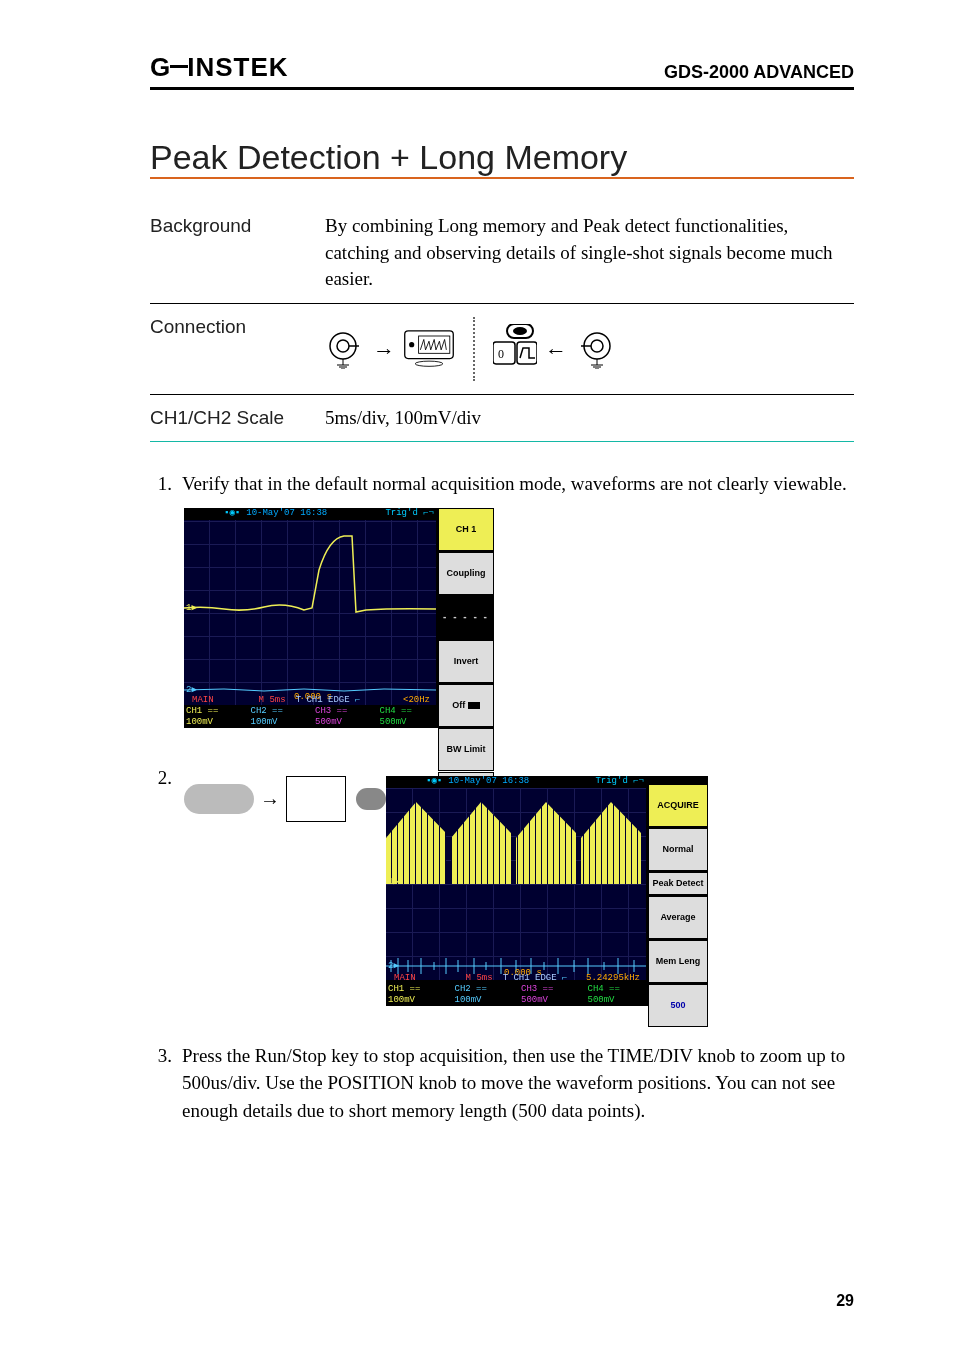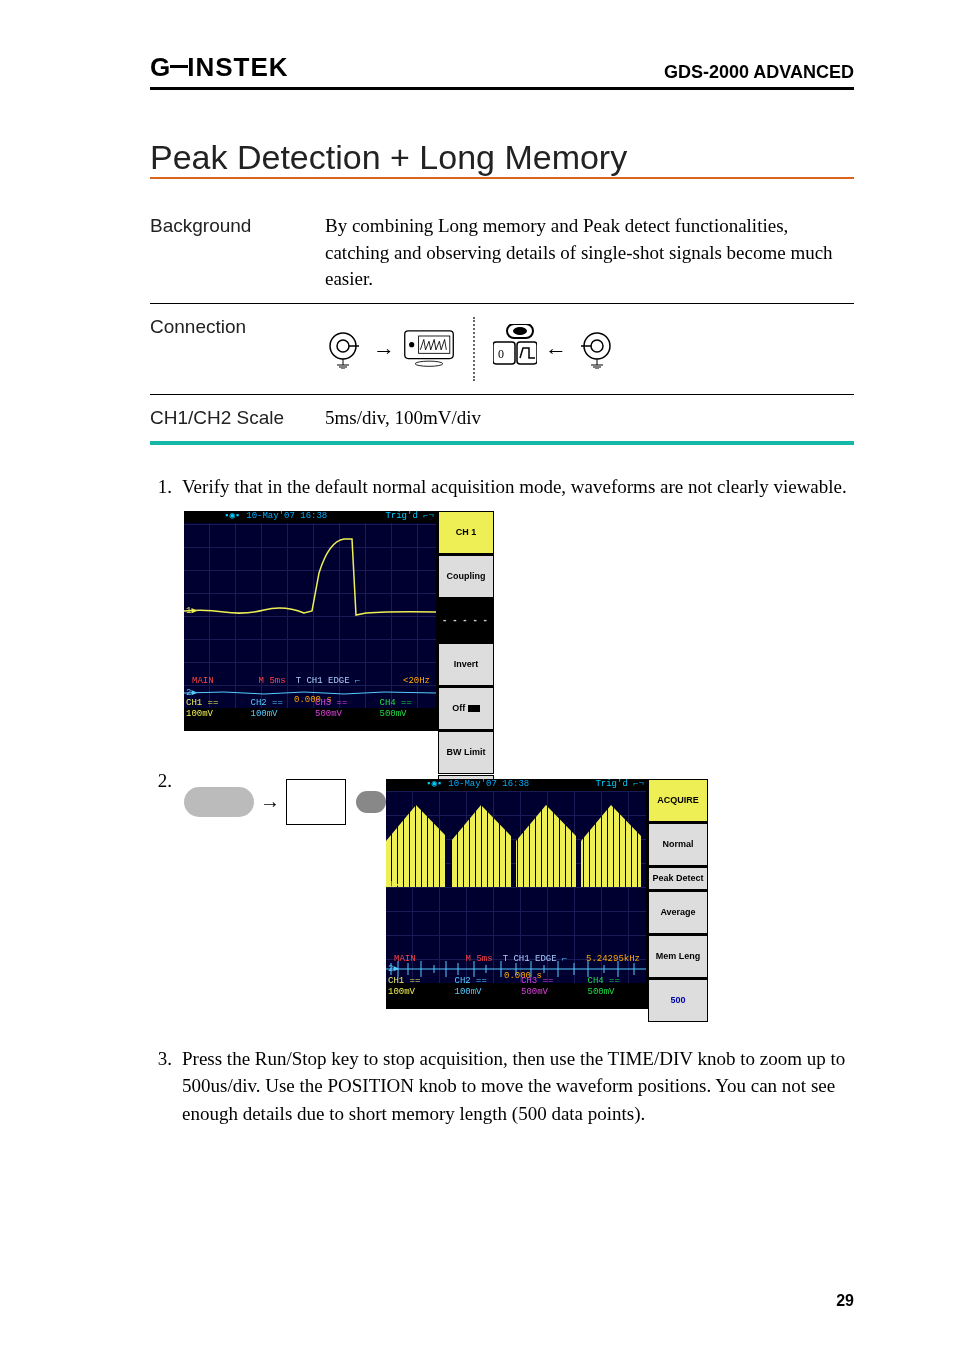--- a/index.html
+++ b/index.html
@@ -60,21 +60,21 @@
   .info-table td {
     vertical-align: top;
     padding: 10px 0;
     font-size: 19px;
     line-height: 1.4;
   }
   .info-table tr {
     border-bottom: 1px solid #000;
   }
   .info-table tr:last-child {
-    border-bottom: 4px solid #14b8a6;
+    border-bottom: 1px solid #14b8a6;
   }
   .info-label {
     width: 175px;
     color: #222;
     font-family: 'Gill Sans', 'Trebuchet MS', sans-serif;
   }
   .connection-diagram {
     display: flex;
     align-items: center;
     gap: 8px;
@@ -182,21 +182,21 @@
     padding-left: 40px;
   }
   .trigd { color: #0cf; margin-left: auto; margin-right: 4px;}
   .scope-bottom {
     position: absolute;
     bottom: 0; left: 0; right: 56px;
     font-size: 9px;
     line-height: 11px;
   }
   .scope-bottom .row1 { display: flex; gap: 10px; padding: 0 8px;}
-  .scope-bottom .row2 { display: flex; gap: 8px; padding: 11px 2px;}
+  .scope-bottom .row2 { display: flex; gap: 8px; padding: 0 2px;}
   .main-label { color: #f44; }
   .m5ms { color: #f44; }
   .trig-info { color: #acf; }
   .freq { color: #fa0; }
   .ch1c { color: #ee5; }
   .ch2c { color: #5cf; }
   .ch3c { color: #d4d; }
   .ch4c { color: #2d4; }
   .waveform1 {
     position: absolute;
@@ -249,21 +249,21 @@
   }
   .scope-grid-2 {
     left: 0; top: 12px; width: 260px; height: 192px;
     background: #000030;
     background-image:
       repeating-linear-gradient(0deg, transparent, transparent 23px, #1a1a55 23px, #1a1a55 24px),
       repeating-linear-gradient(90deg, transparent, transparent 26px, #1a1a55 26px, #1a1a55 27px);
   }
   .scope-sidebar-2 {
     position: absolute;
-    right: 0; top: 0; width: 60px; height: 100%;
+    right: 0; top: 8px; width: 60px; height: 100%;
     background: #000;
     display: flex;
     flex-direction: column;
   }
   .peak-fill {
     position: absolute;
     left: 0; top: 12px;
     width: 260px; height: 192px;
   }
   .page-num {

